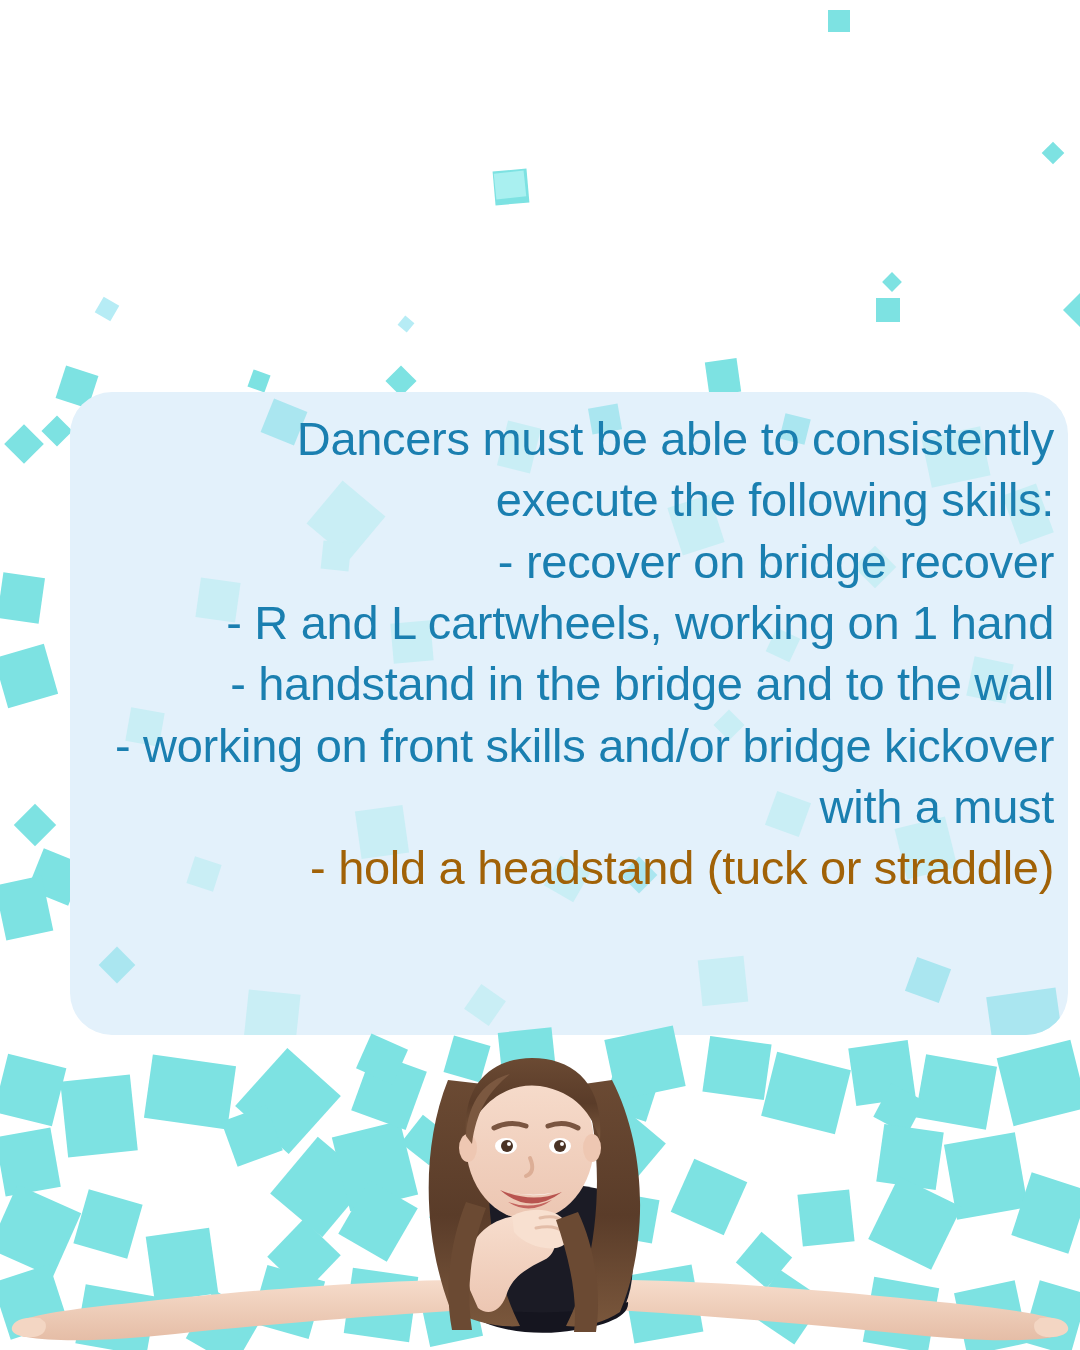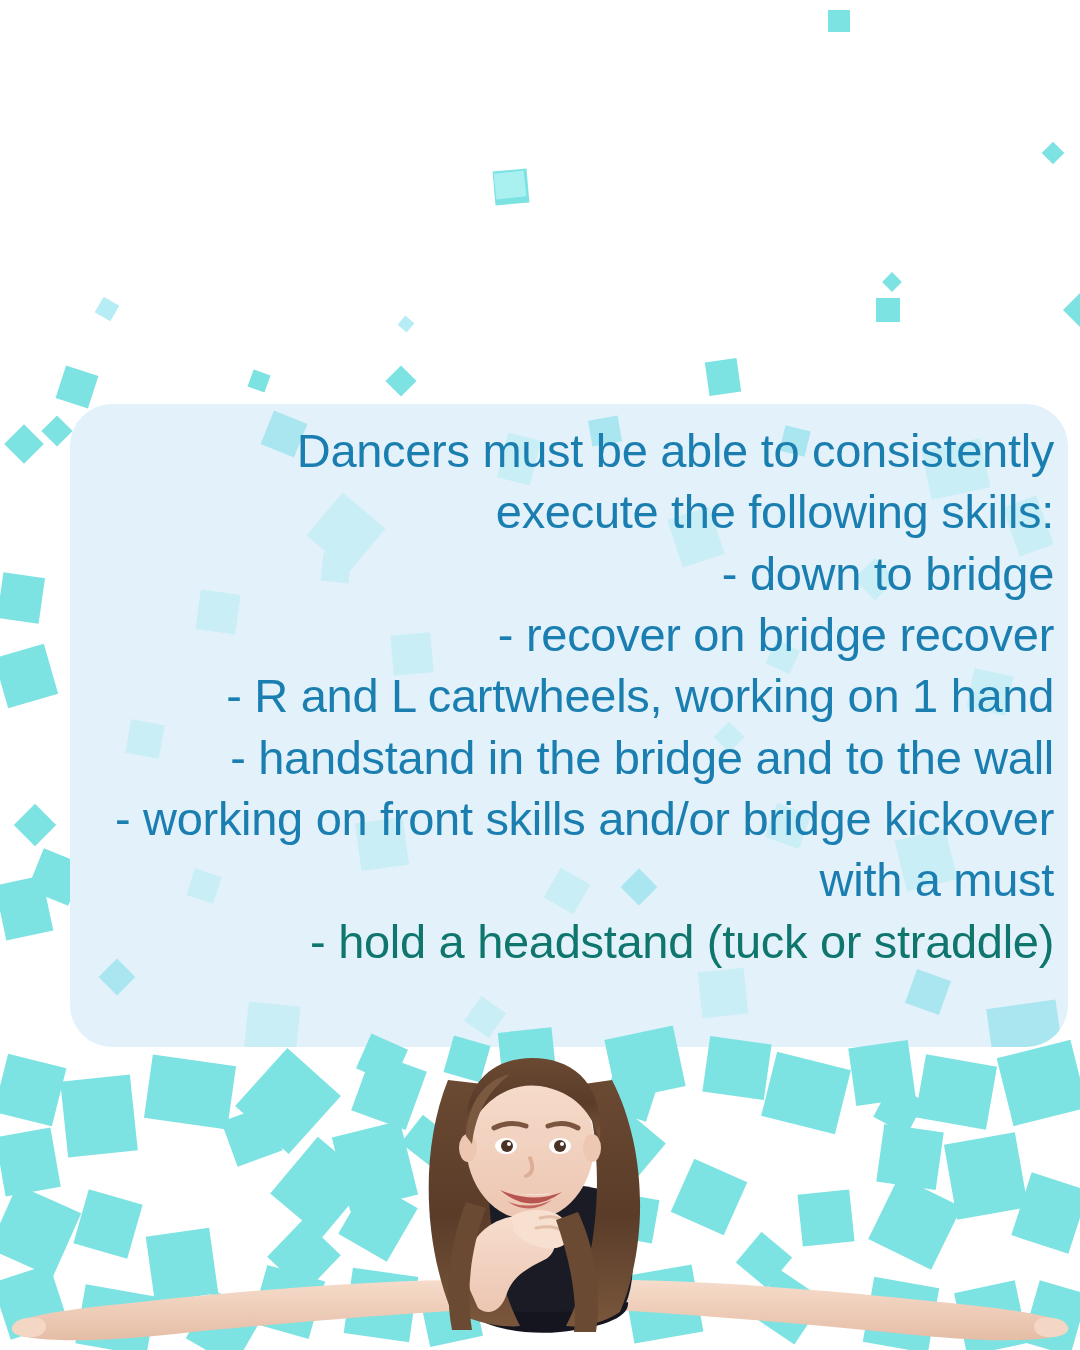--- a/index.html
+++ b/index.html
@@ -51,21 +51,21 @@
     letter-spacing: -1.5px;
     margin: 0;
   }
   #title-days { padding-top: 4px; }
   #title-price { padding-top: 2px; }
 
   
   #panel {
     position: absolute;
     left: 70px;
-    top: 404px;
+    top: 392px;
     width: 998px;
     height: 643px;
     border-radius: 42px;
     background: #e3f1fb;
     z-index: 2;
     overflow: hidden;
   }
   #panel .confetti-layer { z-index: 1; }
 
   #panel-text {
@@ -164,27 +164,26 @@
           <rect x="920" y="600" width="70" height="60" transform="rotate(-8 955 630)"></rect>
           <rect x="34" y="560" width="26" height="26" transform="rotate(45 47 573)"></rect>
           <rect x="840" y="570" width="36" height="36" transform="rotate(20 858 588)"></rect>
         </g>
       </svg>
     </div>
 
     <div id="panel-text">
       <p class="body-line" style="color:#1a7fb0">Dancers must be able to consistently</p>
       <p class="body-line" style="color:#1a7fb0">execute the following skills:</p>
-      <p class="body-line" style="color:#1a7fb0">- down to bridge</p>
       <p class="body-line" style="color:#1a7fb0">- recover on bridge recover</p>
       <p class="body-line" style="color:#1a7fb0">- R and L cartwheels, working on 1 hand</p>
       <p class="body-line" style="color:#1a7fb0">- handstand in the bridge and to the wall</p>
       <p class="body-line" style="color:#1a7fb0">- working on front skills and/or bridge kickover</p>
       <p class="body-line" style="color:#1a7fb0">with a must</p>
-      <p class="body-line" style="color:#0f766e">- hold a headstand (tuck or straddle)</p>
+      <p class="body-line" style="color:#a16207">- hold a headstand (tuck or straddle)</p>
     </div>
   </div>
 
   <div class="confetti-layer front">
     <svg width="1080" height="1350" viewBox="0 0 1080 1350">
       <g fill="#7de2e2">
         <rect x="0" y="1060" width="60" height="60" transform="rotate(14 30 1090)"></rect>
         <rect x="64" y="1078" width="70" height="76" transform="rotate(-6 99 1116)"></rect>
         <rect x="148" y="1060" width="84" height="64" transform="rotate(8 190 1092)"></rect>
         <rect x="252" y="1062" width="72" height="78" transform="rotate(42 288 1101)"></rect>

